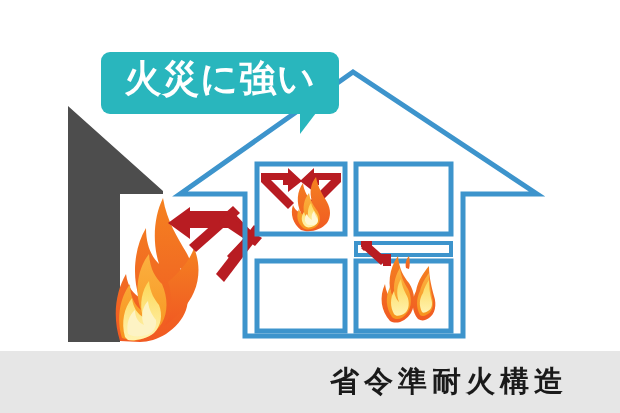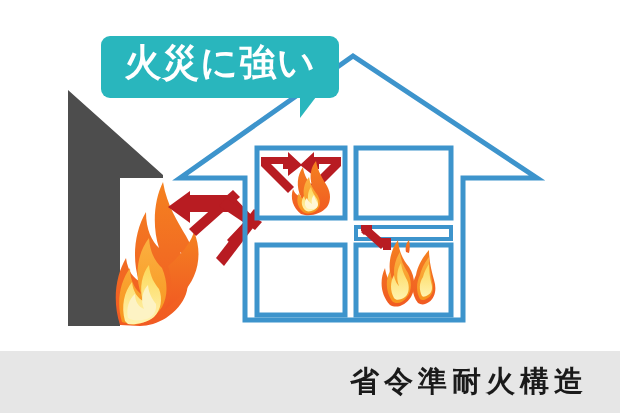--- a/index.html
+++ b/index.html
@@ -13,21 +13,21 @@
   #page {
     position: relative;
     width: 620px;
     height: 413px;
     background: #ffffff;
     overflow: hidden;
   }
   #illustration {
     position: absolute;
     left: 0;
-    top: 0;
+    top: 16px;
     width: 620px;
     height: 351px;
     background: #ffffff;
   }
   #illustration svg {
     display: block;
   }
   .bubble-text {
     font-family: "DejaVu Sans", "Liberation Sans", sans-serif;
     font-weight: bold;
@@ -45,21 +45,21 @@
     display: flex;
     align-items: center;
     justify-content: flex-end;
   }
   #caption-text {
     font-family: "DejaVu Sans", "Liberation Sans", sans-serif;
     font-weight: bold;
     font-size: 29px;
     color: #1a1a1a;
     letter-spacing: 5px;
-    padding-right: 32px;
+    padding-right: 52px;
     white-space: nowrap;
   }
 </style>
 </head>
 <body>
 
 <div id="page">
 
   <div id="illustration">
     <svg width="620" height="351" viewBox="0 0 620 351" xmlns="http://www.w3.org/2000/svg">

